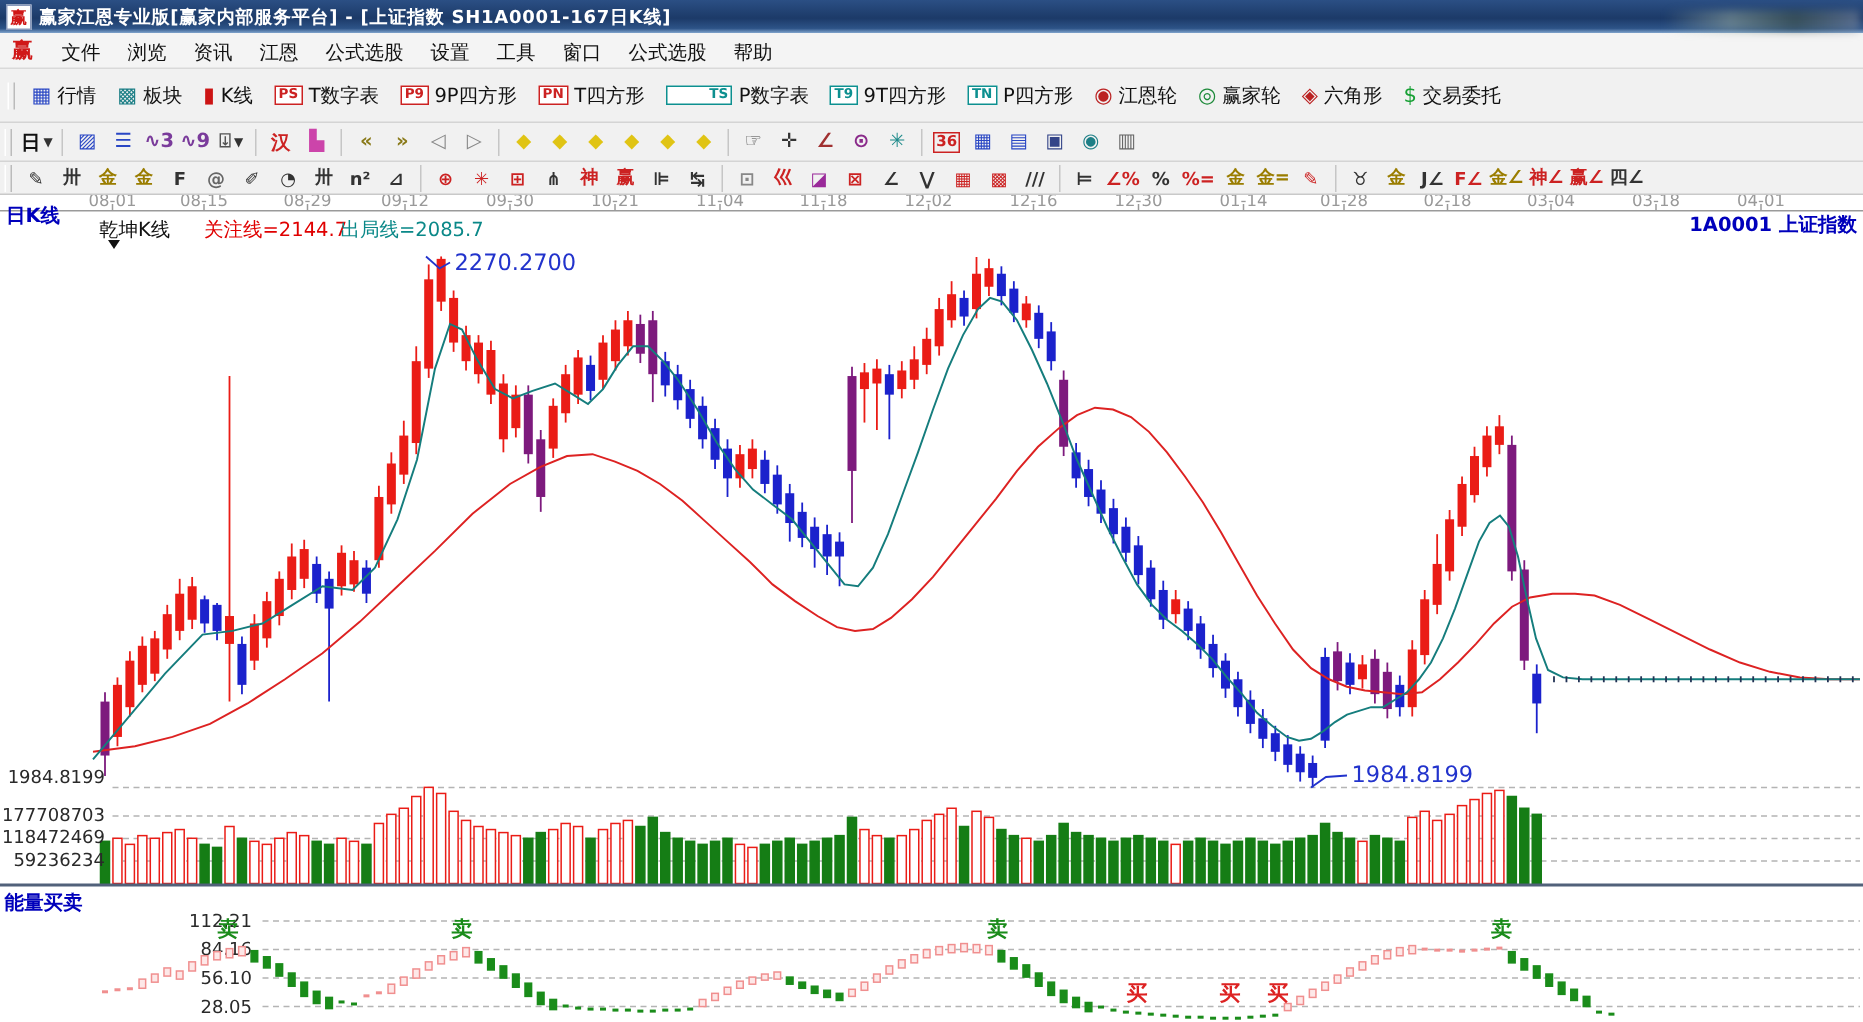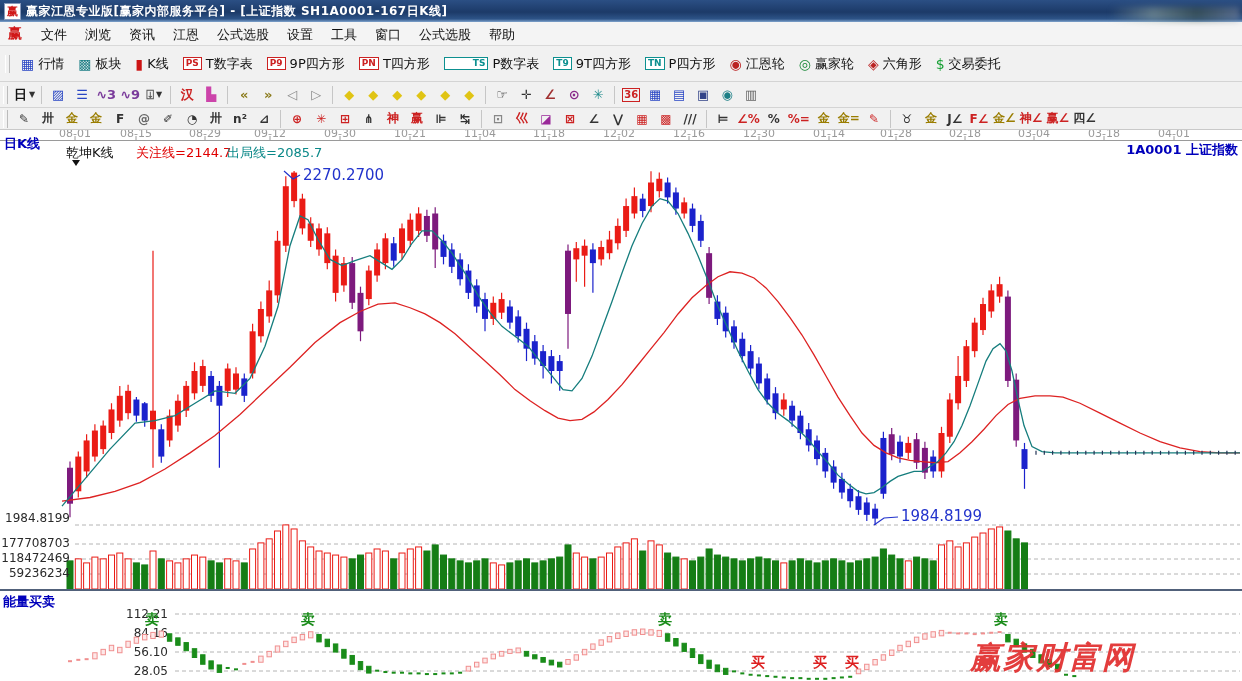--- a/index.html
+++ b/index.html
@@ -901,14 +901,13 @@
       <rect x="1064" y="543.744633" width="4" height="2" fill="#1a8c1a"></rect>
       <rect x="1072.3000000000002" y="545.099233" width="4" height="2" fill="#1a8c1a"></rect>
       <text x="152" y="494.269833" fill="#1a8c1a" font-size="14" text-anchor="middle" font-weight="bold">卖</text>
       <text x="308" y="494.269833" fill="#1a8c1a" font-size="14" text-anchor="middle" font-weight="bold">卖</text>
       <text x="665" y="494.269833" fill="#1a8c1a" font-size="14" text-anchor="middle" font-weight="bold">卖</text>
       <text x="1001" y="494.269833" fill="#1a8c1a" font-size="14" text-anchor="middle" font-weight="bold">卖</text>
       <text x="758" y="536.939733" fill="#dd2222" font-size="14" text-anchor="middle" font-weight="bold">买</text>
       <text x="820" y="536.939733" fill="#dd2222" font-size="14" text-anchor="middle" font-weight="bold">买</text>
       <text x="852" y="536.939733" fill="#dd2222" font-size="14" text-anchor="middle" font-weight="bold">买</text>
     </svg>
-  <div class="watermark">赢家财富网</div>
 </div>
 
 </body></html>

